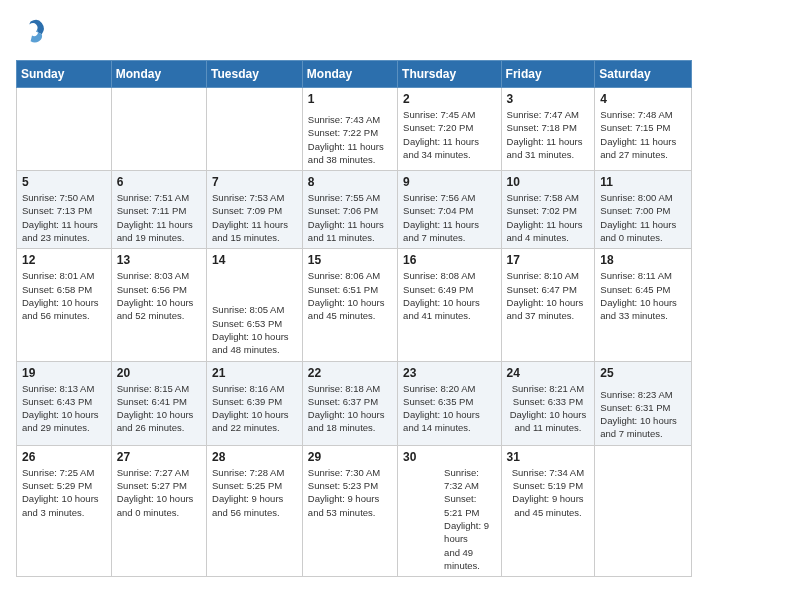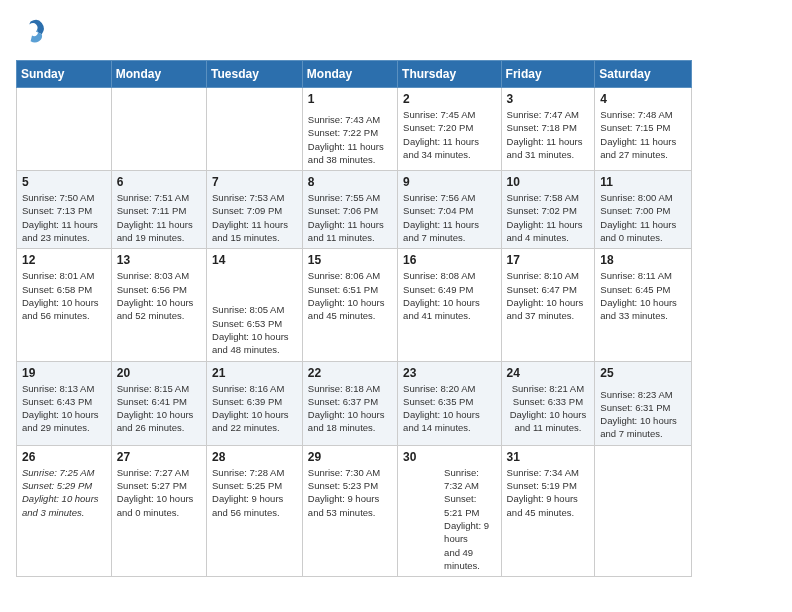--- a/index.html
+++ b/index.html
@@ -315,21 +315,21 @@
             <div class="day-number">25</div>
             <div class="day-info" style="white-space: pre-line; margin-top: 8px;">Sunrise: 8:23 AM
 Sunset: 6:31 PM
 Daylight: 10 hours
 and 7 minutes.</div>
           </td>
         </tr>
         <tr>
           <td>
             <div class="day-number">26</div>
-            <div class="day-info" style="white-space: pre-line; font-style: italic;">Sunrise: 7:25 AM
+            <div class="day-info" style="white-space: pre-line;">Sunrise: 7:25 AM
 Sunset: 5:29 PM
 Daylight: 10 hours
 and 3 minutes.</div>
           </td>
           <td>
             <div class="day-number">27</div>
             <div class="day-info" style="white-space: pre-line;">Sunrise: 7:27 AM
 Sunset: 5:27 PM
 Daylight: 10 hours
 and 0 minutes.</div>
@@ -350,21 +350,21 @@
           </td>
           <td>
             <div class="day-number">30</div>
             <div class="day-info" style="white-space: pre-line; margin-left: 41px;">Sunrise: 7:32 AM
 Sunset: 5:21 PM
 Daylight: 9 hours
 and 49 minutes.</div>
           </td>
           <td>
             <div class="day-number">31</div>
-            <div class="day-info" style="white-space: pre-line;">Sunrise: 7:34 AM
+            <div class="day-info" style="white-space: pre-line; text-align: center;">Sunrise: 7:34 AM
 Sunset: 5:19 PM
 Daylight: 9 hours
 and 45 minutes.</div>
           </td>
           <td class="empty-cell"></td>
         </tr>
       </tbody>
   </table>
 </div>
 

